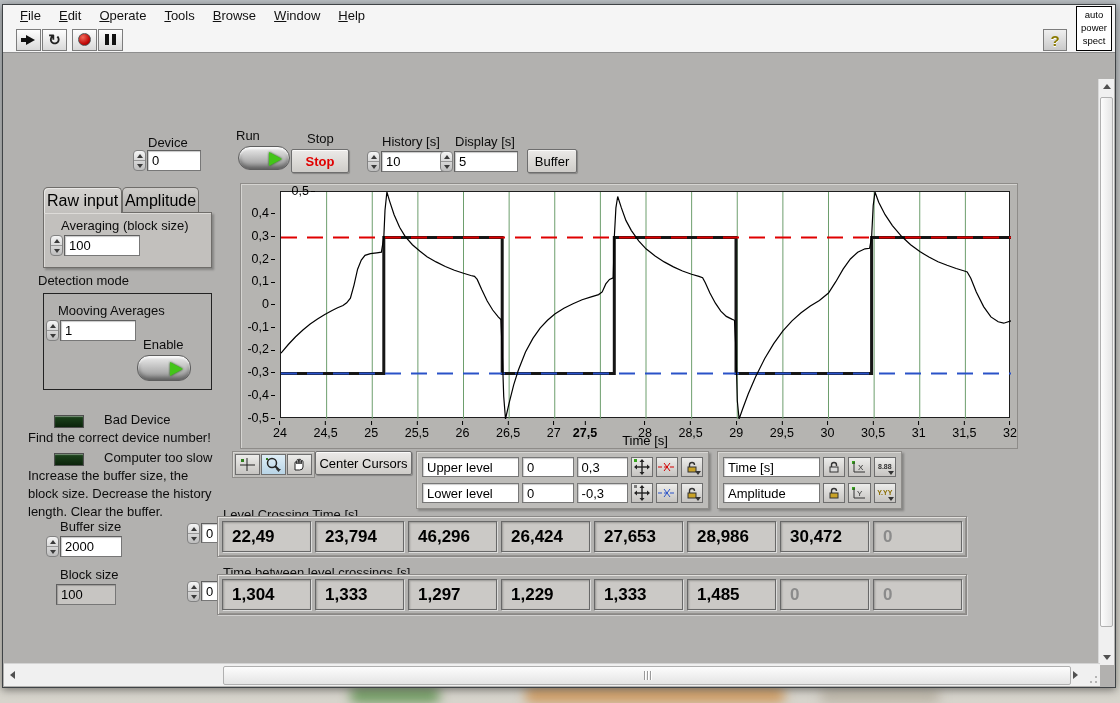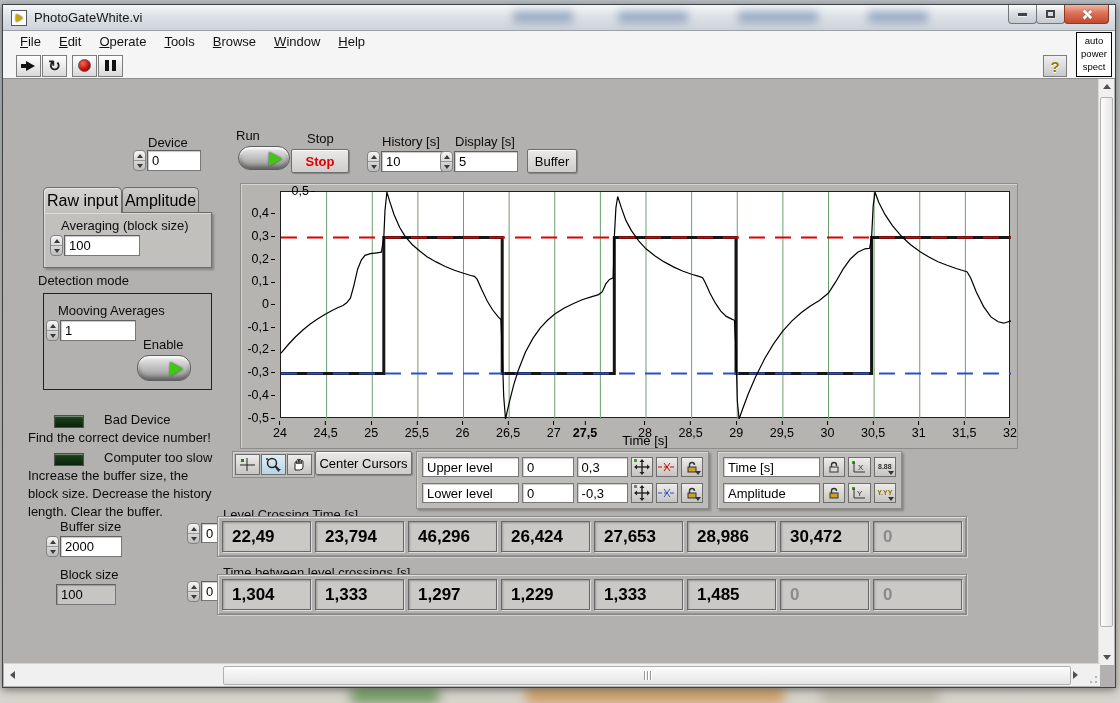--- a/index.html
+++ b/index.html
@@ -101,41 +101,20 @@
 <body>
 
 <div class="desktop">
   <div class="blob" style="left:350px;top:688px;width:90px;height:15px;background:#6d9a5e"></div>
   <div class="blob" style="left:525px;top:688px;width:260px;height:15px;background:#cf9a5f"></div>
   <div class="blob" style="left:820px;top:690px;width:120px;height:13px;background:#b9b2a4"></div>
 </div>
 
 <div class="window">
 
-  <div class="titlebar">
-    <div class="glass" style="left:510px;width:60px"></div>
-    <div class="glass" style="left:615px;width:70px"></div>
-    <div class="glass" style="left:735px;width:80px"></div>
-    <div class="glass" style="left:865px;width:60px"></div>
-    <div class="win-icon">
-        <i></i>
-      </div>
-    <div class="title-text">PhotoGateWhite.vi</div>
-    <div class="caption">
-      <div class="cap-btn cap-min">
-          <span class="glyph-min"></span>
-        </div>
-      <div class="cap-btn cap-max">
-          <span class="glyph-max"></span>
-        </div>
-      <div class="cap-btn cap-close">
-          <span class="glyph-x"></span>
-        </div>
-    </div>
-  </div>
 
   <div class="menubar">
       <span class="menu-item"><u>F</u>ile</span>
       <span class="menu-item"><u>E</u>dit</span>
       <span class="menu-item"><u>O</u>perate</span>
       <span class="menu-item"><u>T</u>ools</span>
       <span class="menu-item"><u>B</u>rowse</span>
       <span class="menu-item"><u>W</u>indow</span>
       <span class="menu-item"><u>H</u>elp</span>
     </div>

